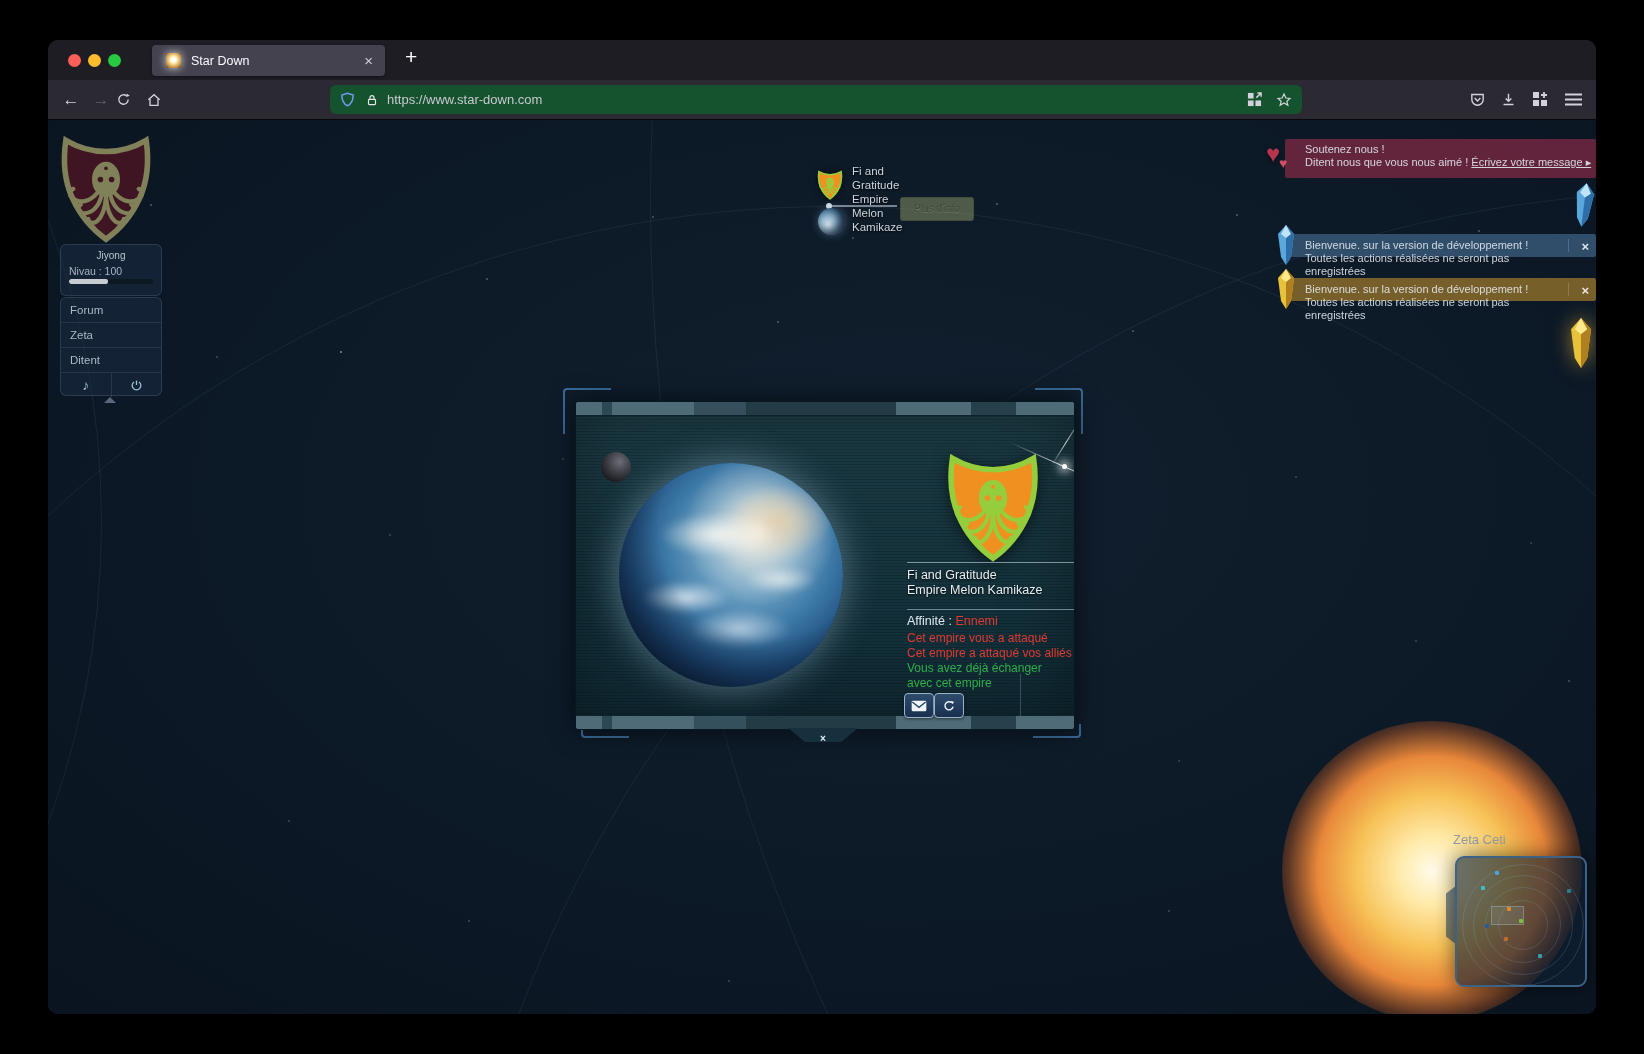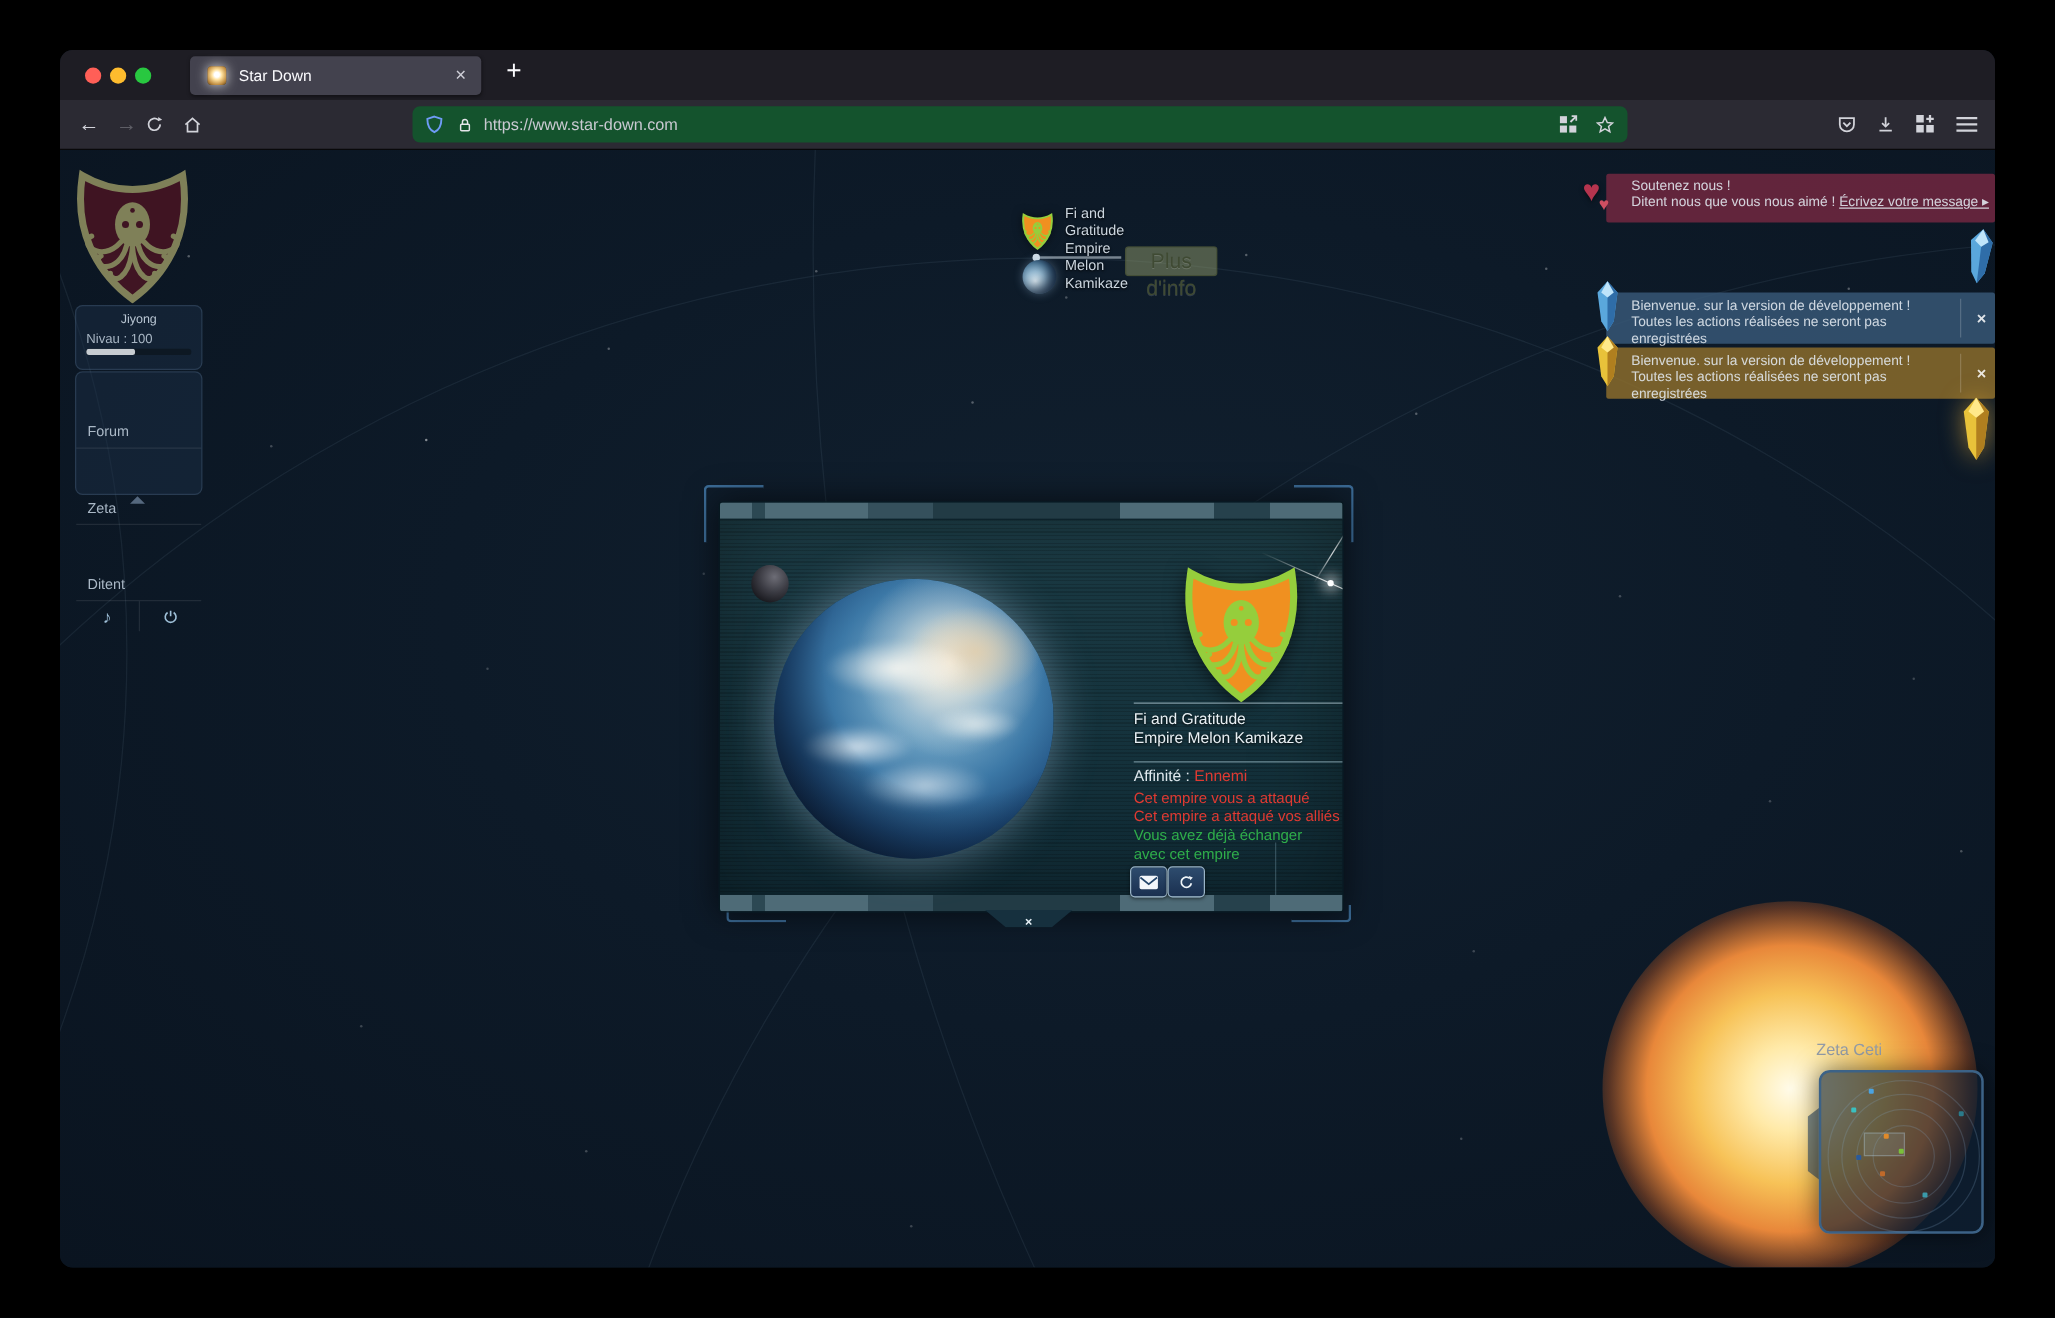--- a/index.html
+++ b/index.html
@@ -46,44 +46,44 @@
   
   .crest-side{position:absolute;left:8px;top:11px;width:100px;height:112px;opacity:.92;z-index:10;}
   .side-panel{position:absolute;background:rgba(28,48,74,.45);border:1px solid rgba(120,150,185,.22);
       border-radius:6px;z-index:10;color:#aab8c6;}
   .panel-player{left:12px;top:124px;width:100px;height:50px;}
   .player-name{text-align:center;font-size:10px;color:#b9c6d3;margin-top:5px;}
   .level-label{font-size:10.5px;margin:4px 0 2px 8px;color:#a6b4c2;}
   .level-track{margin:0 8px;height:5px;background:#0d1823;border-radius:2px;overflow:hidden;}
   .level-fill{height:100%;background:#c7ccd1;border-radius:2px;}
   .panel-menu{left:12px;top:177px;width:100px;height:97px;font-size:11.5px;}
-  .menu-item{height:24px;line-height:24px;padding-left:9px;border-bottom:1px solid rgba(255,255,255,.09);margin-top:36px;}
+  .menu-item{height:24px;line-height:24px;padding-left:9px;border-bottom:1px solid rgba(255,255,255,.09);}
   .menu-icons{height:24px;display:flex;}
   .menu-icons .cell{flex:1;display:flex;align-items:center;justify-content:center;color:#9fc0d8;font-size:14px;}
   .menu-icons .cell + .cell{border-left:1px solid rgba(255,255,255,.09);}
   .collapse-caret{position:absolute;left:56px;top:277px;width:0;height:0;z-index:10;
       border-left:6px solid transparent;border-right:6px solid transparent;border-bottom:6px solid #55687e;}
   
   .marker{position:absolute;left:0;top:0;z-index:11;}
   .marker-shield{position:absolute;left:769px;top:49px;width:26px;height:31px;filter:drop-shadow(0 0 4px rgba(0,0,0,.5));}
   .marker-name{position:absolute;left:804px;top:44px;font-size:11.5px;line-height:14px;color:#ccd6df;text-shadow:0 1px 2px #000;}
   .marker-dot{position:absolute;left:778px;top:83px;width:6px;height:6px;border-radius:50%;background:#cfdbe4;}
   .marker-line{position:absolute;left:783px;top:85px;width:66px;height:2px;background:rgba(205,218,228,.55);}
   .marker-planet{position:absolute;left:770px;top:88px;width:27px;height:27px;border-radius:50%;
       background:radial-gradient(circle at 38% 62%, #d7e6ef 0%, #93b7cf 32%, #4c7899 62%, #1c3b5a 88%);
       box-shadow:inset -5px -4px 9px rgba(0,0,15,.6), 0 0 8px rgba(160,200,235,.35);}
   .more-info{position:absolute;left:852px;top:77px;width:72px;height:22px;border-radius:3px;
       background:rgba(146,156,108,.5);border:1px solid rgba(60,70,40,.55);color:#3f4a33;
-      font-size:17px;text-align:center;line-height:22px;text-shadow:0 1px 0 rgba(255,255,255,.15);}
+      font-size:10px;text-align:center;line-height:22px;text-shadow:0 1px 0 rgba(255,255,255,.15);}
   
   .banner{position:absolute;left:1237px;width:311px;z-index:30;color:rgba(228,235,241,.88);font-size:11px;line-height:13px;}
   .banner-support{top:19px;height:39px;background:rgba(110,39,64,.88);border-radius:2px;padding:0;}
   .banner-support .txt{margin:4px 0 0 20px;}
   .support-link{text-decoration:underline;}
-  .banner-note{height:41px;border-radius:2px;}
+  .banner-note{height:23px;border-radius:2px;}
   .banner-info{top:114px;background:rgba(56,89,121,.82);}
   .banner-warn{top:158px;background:rgba(143,111,44,.82);}
   .banner-note .txt{margin:5px 30px 0 20px;}
   .banner-close{position:absolute;right:7px;top:50%;transform:translateY(-50%);font-size:13px;font-weight:bold;
       color:rgba(255,255,255,.85);}
   .banner-sep{position:absolute;right:27px;top:5px;bottom:5px;width:1px;background:rgba(255,255,255,.18);}
   .hearts{position:absolute;left:1218px;top:20px;z-index:31;}
   .hearts .h1{color:#b5344e;font-size:24px;text-shadow:0 1px 4px rgba(0,0,0,.5);}
   .hearts .h2{position:absolute;left:13px;top:15px;color:#cf4f62;font-size:14px;}
   .gem{position:absolute;z-index:31;}

